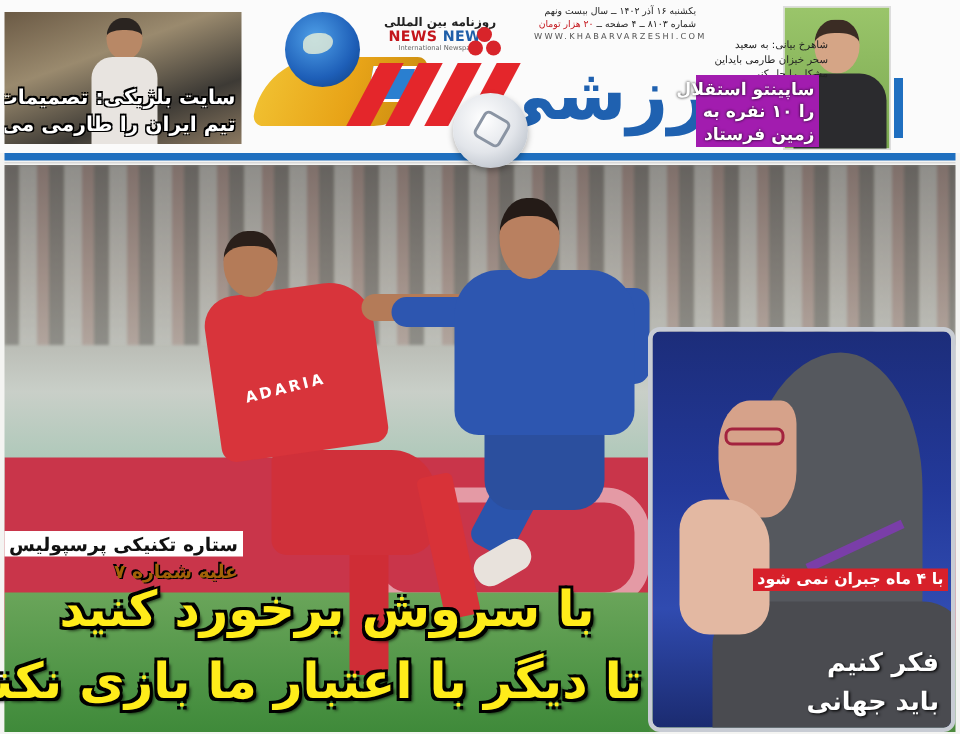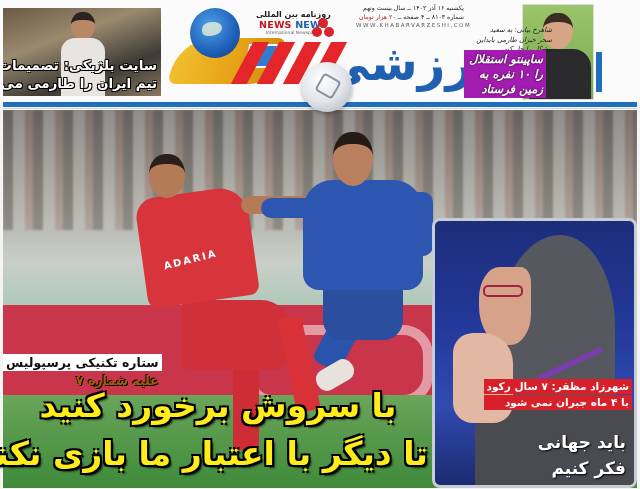--- a/index.html
+++ b/index.html
@@ -33,21 +33,21 @@
   .title-logo .red b { position: absolute; top: 6px; width: 16px; height: 42px; background: #e4262b; transform: skewX(-28deg); }
   .title-logo .blue { position: absolute; left: 94px; top: 2px; font-size: 48px; line-height: 50px; font-weight: bold; color: #1f61b0; direction: rtl; }
   .ball { position: absolute; left: 302px; top: 62px; width: 50px; height: 50px; border-radius: 50%; background: radial-gradient(circle at 40% 35%, #ffffff 0%, #e2e5ea 50%, #a8b0bb 100%); box-shadow: 0 2px 4px rgba(0,0,0,.3); z-index: 3; }
   .ball::before { content: ""; position: absolute; left: 16px; top: 14px; width: 16px; height: 16px; border: 2px solid #8a94a3; border-radius: 4px; transform: rotate(30deg); }
 
   .issue-info { position: absolute; left: 356px; top: 3px; width: 108px; text-align: right; direction: rtl; }
   .issue-info .l1, .issue-info .l2 { font-size: 6.2px; color: #222; line-height: 9px; white-space: nowrap; }
   .issue-info .price { color: #c4161c; }
   .issue-info .url { font-size: 5.5px; letter-spacing: 1.5px; color: #555; direction: ltr; text-align: left; line-height: 8px; }
 
-  .right-teaser { position: absolute; left: 466px; top: 4px; width: 174px; height: 96px; font-style: italic; }
+  .right-teaser { position: absolute; left: 466px; top: 4px; width: 174px; height: 96px; }
   .right-teaser .photo { position: absolute; left: 56px; top: 0; width: 72px; height: 96px; background: linear-gradient(180deg, #9ac56a 0%, #7aa850 100%); border: 1px solid #ddd; overflow: hidden; }
   .right-teaser .photo .head { position: absolute; left: 20px; top: 8px; width: 30px; height: 36px; background: #d5a586; border-radius: 45% 45% 50% 50%; border-top: 9px solid #3b2c24; }
   .right-teaser .photo .body { position: absolute; left: 6px; top: 44px; width: 62px; height: 54px; background: #2b2b2e; border-radius: 18px 18px 0 0; }
   .right-teaser .blue-edge { position: absolute; left: 130px; top: 48px; width: 6px; height: 40px; background: #1f6fc0; }
   .right-teaser .small { position: absolute; left: 0; top: 22px; width: 86px; text-align: right; direction: rtl; font-size: 6.8px; line-height: 9.5px; color: #222; }
   .right-teaser .box { position: absolute; left: -2px; top: 46px; width: 82px; height: 48px; background: #a21caf; padding: 2px 3px; text-align: right; direction: rtl; }
   .right-teaser .box span { display: block; color: #fff; font-weight: bold; font-size: 11.5px; line-height: 15px; white-space: nowrap; text-shadow: 0 0 2px #000; }
 
   .rule { position: absolute; left: 3px; top: 102px; width: 634px; height: 5px; background: #1f6fbf; }
   .rule2 { position: absolute; left: 3px; top: 108px; width: 634px; height: 1px; background: #d8d8d8; }
@@ -206,22 +206,21 @@
   </h1>
 
   <aside class="side-story">
     <div class="hijab"></div>
     <div class="face"></div>
     <div class="glasses"></div>
     <div class="jacket"></div>
     <div class="lanyard"></div>
     <div class="hand"></div>
     <div class="quote">
-      <span>شهرزاد مظفر: ۷ سال رکود</span>
       <span>با ۴ ماه جبران نمی شود</span>
     </div>
     <div class="title">
+      <span>فکر کنیم</span>
       <span>باید جهانی</span>
-      <span>فکر کنیم</span>
     </div>
   </aside>
 
 </div>
 
 </body></html>

